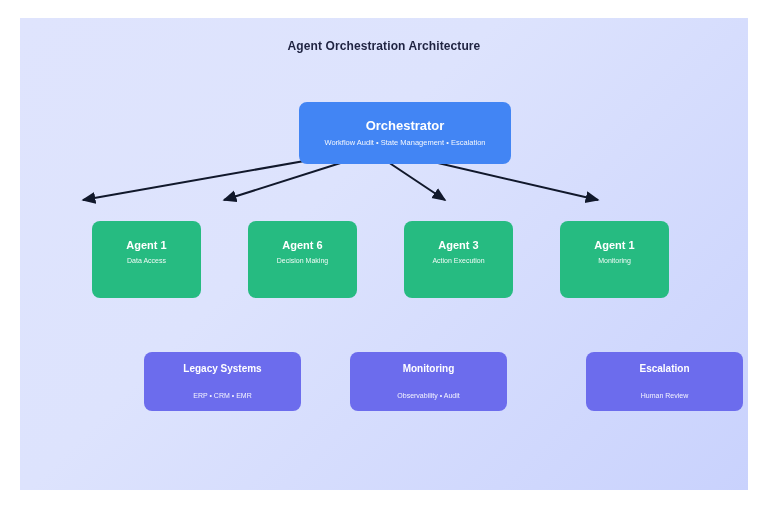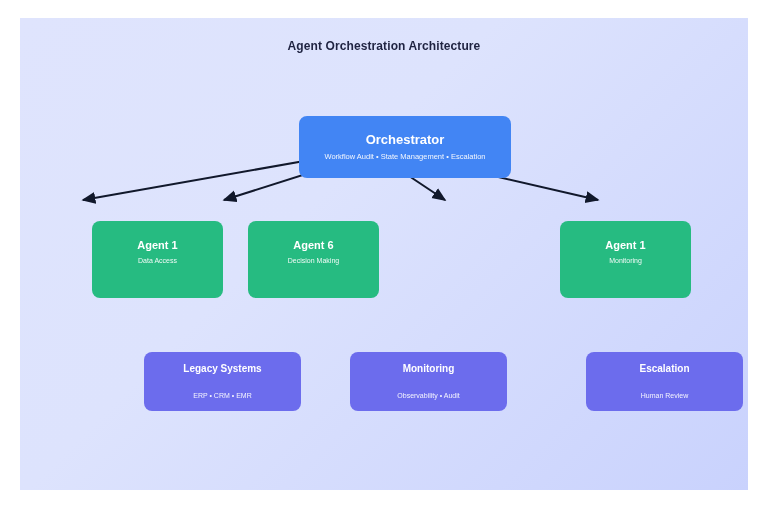--- a/index.html
+++ b/index.html
@@ -54,33 +54,33 @@
   }
   .node .node-sub {
     text-align: center;
     line-height: 1.2;
     color: rgba(255,255,255,0.93);
   }
 
   
   #orchestrator {
     left: 279px;
-    top: 98px;
+    top: 84px;
     width: 212px;
     height: 62px;
     background: #4285f4;
     justify-content: center;
   }
   #orchestrator .node-title { font-size: 13px; margin-bottom: 5px; }
   #orchestrator .node-sub   { font-size: 7.5px; }
 
   
   .agent {
     top: 203px;
-    width: 131px;
+    width: 109px;
     height: 77px;
     background: #26bb81;
     padding-top: 18px;
   }
   .agent .node-title { font-size: 11px; margin-bottom: 6px; }
   .agent .node-sub   { font-size: 7px; }
   #agent-1 { left: 72px; }
   #agent-2 { left: 228px; }
   #agent-3 { left: 384px; }
   #agent-4 { left: 540px; }
@@ -139,20 +139,24 @@
   <div class="node agent" id="agent-1">
     <div class="node-title">Agent 1</div>
     <div class="node-sub">Data Access</div>
   </div>
 
   <div class="node agent" id="agent-2">
     <div class="node-title">Agent 6</div>
     <div class="node-sub">Decision Making</div>
   </div>
 
+  <div class="node agent" id="agent-3">
+    <div class="node-title">Agent 3</div>
+    <div class="node-sub">Action Execution</div>
+  </div>
 
   <div class="node agent" id="agent-4">
     <div class="node-title">Agent 1</div>
     <div class="node-sub">Monitoring</div>
   </div>
 
   <div class="node support" id="support-1">
     <div class="node-title">Legacy Systems</div>
     <div class="node-sub">ERP • CRM • EMR</div>
   </div>

